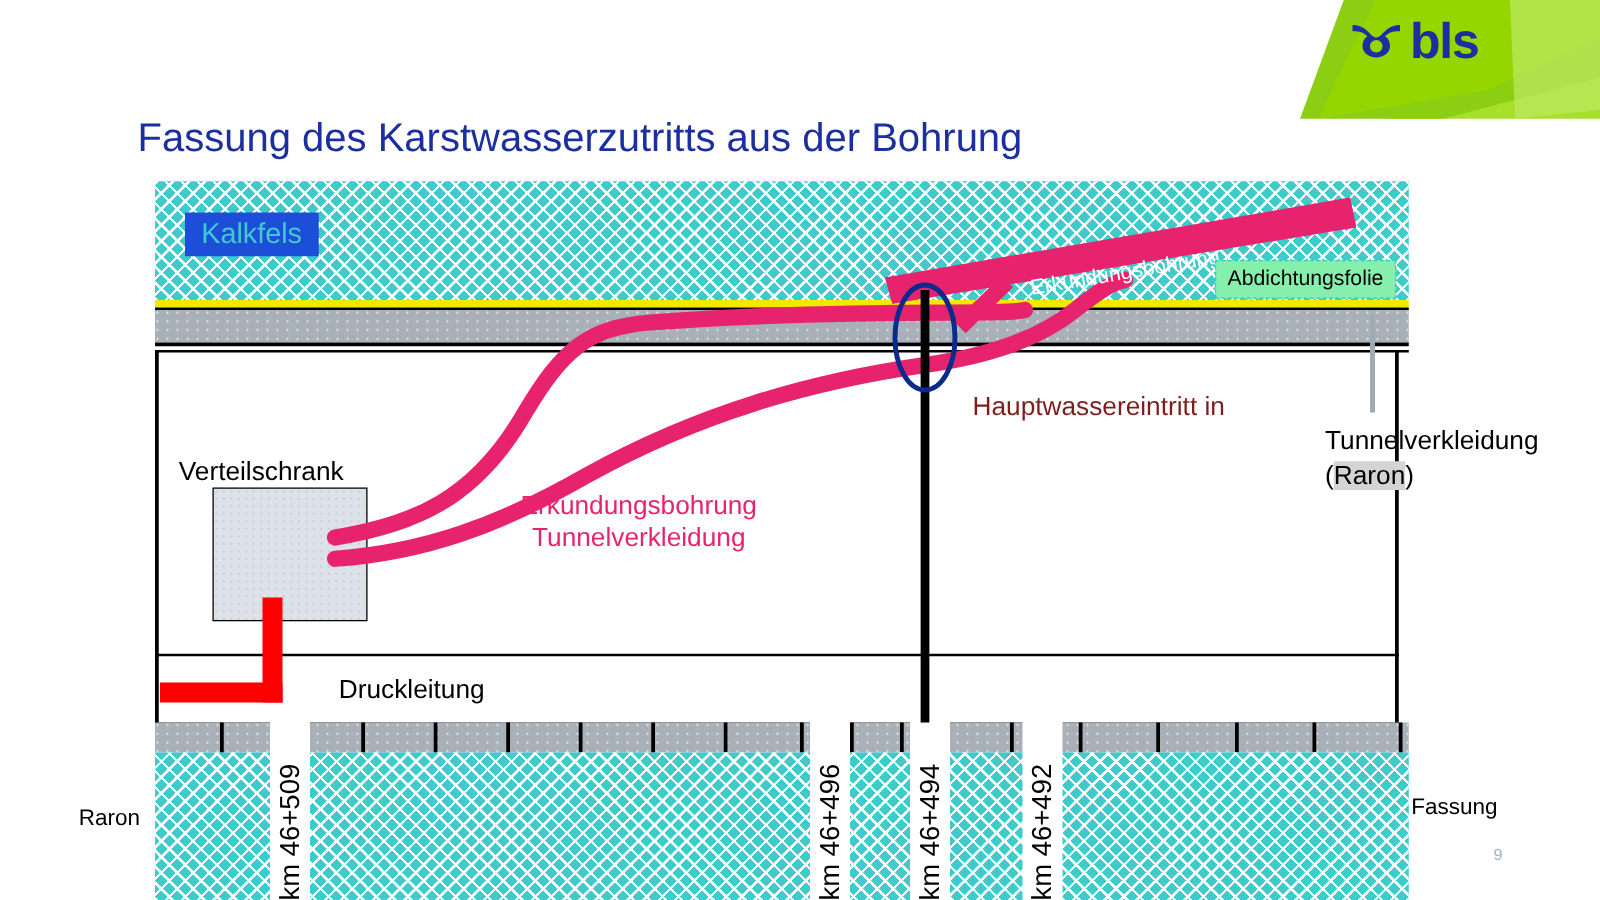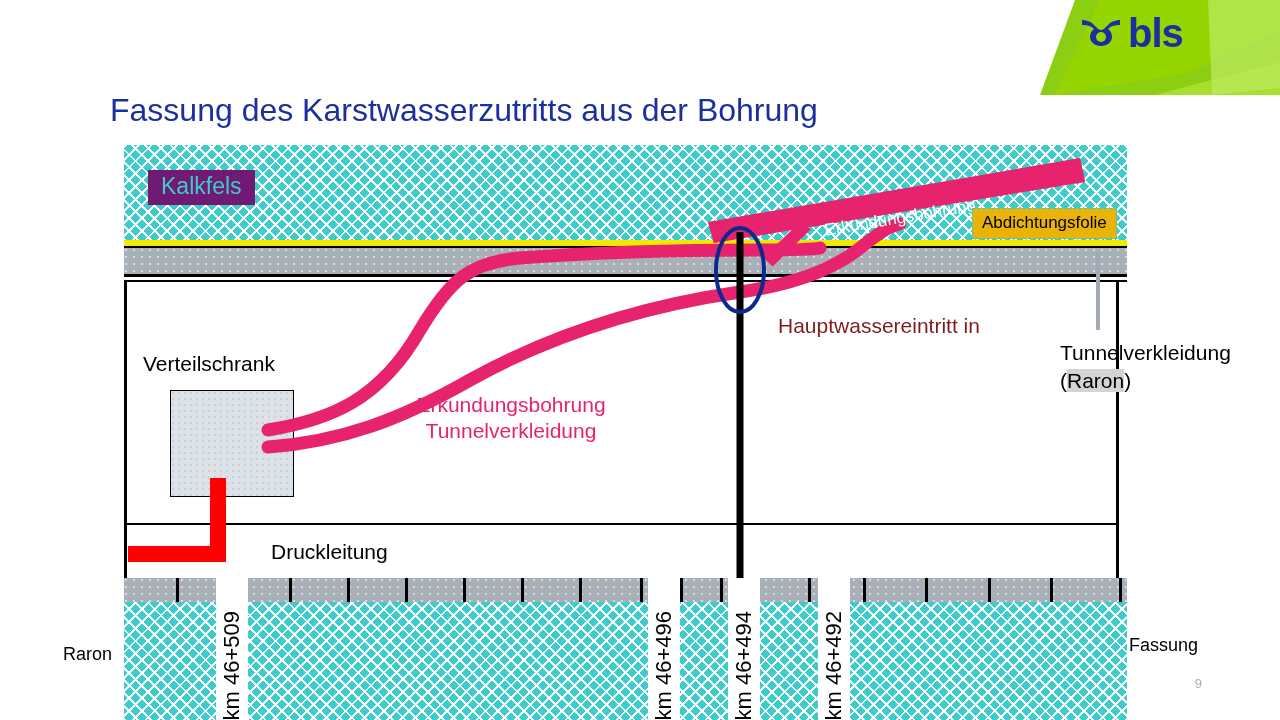--- a/index.html
+++ b/index.html
@@ -44,26 +44,26 @@
       radial-gradient(circle at 6px 5px, rgba(190,150,185,.45) 0.7px, rgba(255,255,255,0) 1.2px);
     background-size:8px 7px, 9px 8px;
   }
   .foil{position:absolute;background:#F2E800;}
   .hline{position:absolute;background:#000;}
   .vline{position:absolute;background:#000;}
 
   
   .lbl-kalkfels{
     position:absolute;left:148px;top:170px;
-    background:#701a75;color:#3FCBCB;font-size:23px;
+    background:#1d4ed8;color:#3FCBCB;font-size:23px;
     padding:3px 13px 5px 13px;white-space:nowrap;
   }
   .lbl-folie{
     position:absolute;left:972px;top:208px;
-    background:#eab308;color:#000;font-size:17px;
+    background:#86efac;color:#000;font-size:17px;
     border:1px dashed #2FC8D4;
     padding:4px 9px 5px 9px;white-space:nowrap;
   }
 
   .lbl-plain{position:absolute;color:#000;white-space:nowrap;}
   .lbl-blue{position:absolute;color:#7f1d1d;white-space:nowrap;line-height:1.28;}
   .lbl-pink{position:absolute;color:#E8236E;white-space:nowrap;line-height:1.25;text-align:center;}
 
   .hl-beton{background:#D4D4D4;}
 
@@ -206,21 +206,21 @@
       <div>Hauptwassereintritt in</div>
     </div>
 
     <div class="lbl-plain" style="left:1060px;top:339px;font-size:21px;line-height:1.32;">
       <div>Tunnelverkleidung</div>
       <div>
         <span>(</span><span class="hl-beton">Raron</span><span>)</span>
       </div>
     </div>
 
-    <div class="lbl-plain" style="left:143px;top:352px;font-size:21px;">Verteilschrank</div>
+    <div class="lbl-plain" style="left:143px;top:366px;font-size:21px;">Verteilschrank</div>
 
     <div class="lbl-plain" style="left:240px;top:540px;font-size:21px;margin-left:31px;">Druckleitung</div>
 
     <div class="lbl-pink" style="left:409px;top:392px;width:204px;font-size:21px;">
       <div>Erkundungsbohrung</div>
       <div>Tunnelverkleidung</div>
     </div>
 
     <div class="lbl-plain" style="left:63px;top:644px;font-size:18px;">Raron</div>
     <div class="lbl-plain" style="left:1129px;top:635px;font-size:18px;">Fassung</div>

